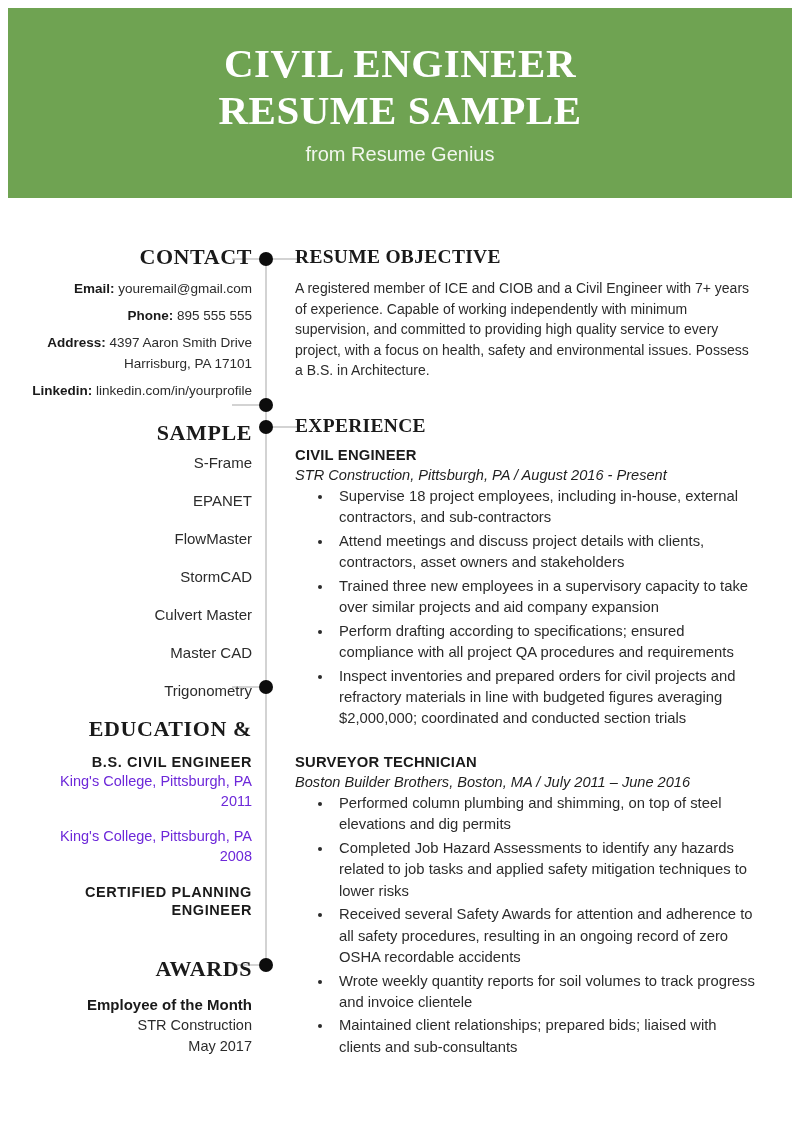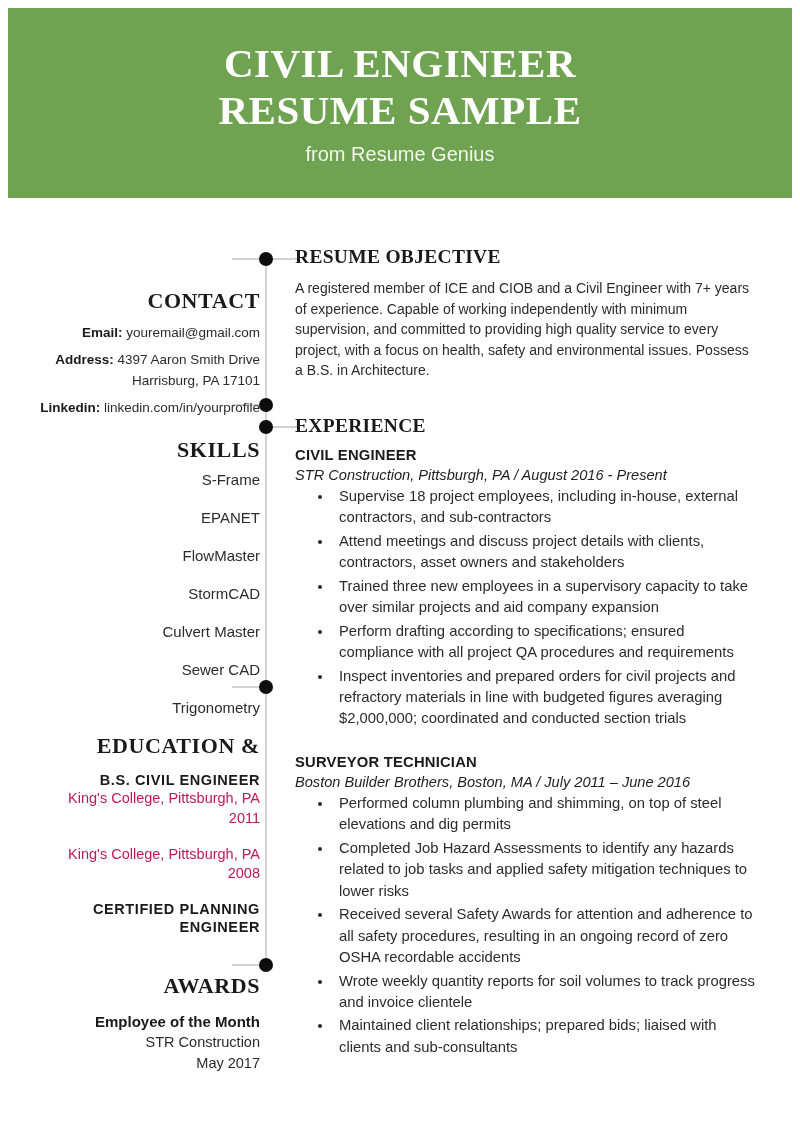--- a/index.html
+++ b/index.html
@@ -60,27 +60,26 @@
   .content {
     position: absolute;
     left: 0;
     top: 198px;
     width: 800px;
     height: 934px;
   }
 
   .left-col {
     position: absolute;
-    left: 12px;
+    left: 4px;
     top: 0px;
     width: 248px;
     text-align: right;
     padding-right: 0px;
     box-sizing: border-box;
-    margin-top: 44px;
   }
 
   .right-col {
     position: absolute;
     left: 295px;
     top: 0px;
     width: 460px;
     text-align: left;
     box-sizing: border-box;
   }
@@ -156,21 +155,21 @@
   .edu-degree {
     font-size: 14.5px;
     font-weight: bold;
     letter-spacing: 0.6px;
     color: #1a1a1a;
     line-height: 1.3;
     text-align: right;
   }
   .edu-school, .edu-year {
     font-size: 14.5px;
-    color: #be185d;
+    color: #6d28d9;
     line-height: 1.35;
     text-align: right;
   }
   .edu-gap { height: 16px; }
 
   .award-name {
     font-size: 15px;
     font-weight: bold;
     color: #1a1a1a;
     line-height: 1.4;
@@ -258,42 +257,46 @@
     <div class="tl-arm" style="left:232px; top:766px; width:27px;"></div>
 
     <div class="left-col">
 
       <div style="margin-top:46px;">
         <h2 class="side-head">CONTACT</h2>
         <ul class="contact-list">
           <li class="contact-row">
             <span class="lbl">Email:</span>
             <span>youremail@gmail.com</span>
+          </li>
+          <li class="contact-row">
+            <span class="lbl">Phone:</span>
+            <span>895 555  555</span>
           </li>
           <li class="contact-row">
             <span class="lbl">Address:</span>
             <span>4397 Aaron Smith Drive</span>
             <span class="val2">Harrisburg, PA 17101</span>
           </li>
           <li class="contact-row">
             <span class="lbl">Linkedin:</span>
             <span>linkedin.com/in/yourprofile</span>
           </li>
         </ul>
       </div>
 
       <div style="margin-top:18px;">
-        <h2 class="side-head">SKILLS</h2>
+        <h2 class="side-head">SAMPLE</h2>
         <ul class="skills-list">
           <li>S-Frame</li>
           <li>EPANET</li>
           <li>FlowMaster</li>
           <li>StormCAD</li>
           <li>Culvert Master</li>
-          <li>Sewer CAD</li>
+          <li>Master CAD</li>
           <li>Trigonometry</li>
         </ul>
       </div>
 
       <div style="margin-top:-4px;">
         <h2 class="side-head">
           <span>EDUCATION &amp;</span><br>
         </h2>
 
         <div class="edu-block">

